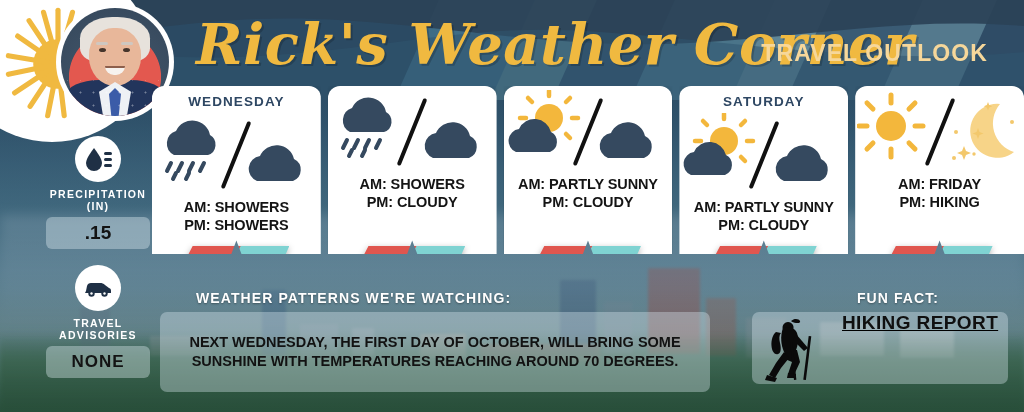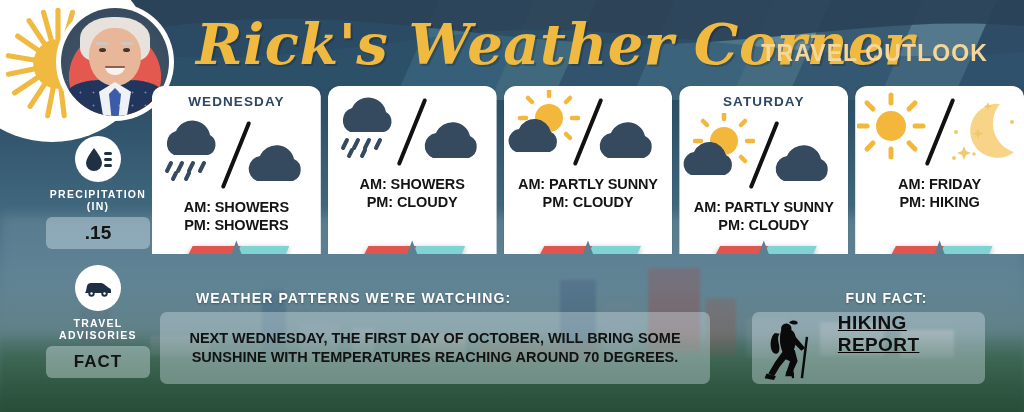--- a/index.html
+++ b/index.html
@@ -156,29 +156,29 @@
   .side-value.small { font-size:17px; letter-spacing:1px; }
 
   
   .panel-head {
     font-size:14px; font-weight:700; letter-spacing:1.1px; color:#ffffff;
     text-shadow: 0 1px 2px rgba(0,0,0,.35);
     margin-left: 36px;
   }
   .patterns { position:absolute; left:160px; top:290px; width:550px; }
   .patterns .box {
-    margin-top:6px; height:72px; border-radius:7px;
+    margin-top:6px; height:80px; border-radius:7px;
     background: rgba(222,236,243,.36);
     display:flex; align-items:center; justify-content:center; padding:0 14px;
   }
   .patterns .box p {
     text-align:center; font-size:14.5px; font-weight:700; line-height:1.28;
     color:#121212;
   }
-  .funfact { position:absolute; left:752px; top:290px; width:233px; }
+  .funfact { position:absolute; left:752px; top:290px; width:256px; }
   .funfact .panel-head { text-align:center; }
   .funfact .box {
     margin-top:6px; height:72px; border-radius:7px;
     background: rgba(222,236,243,.36);
     display:flex; align-items:flex-start; gap:12px; padding-left:6px;text-decoration:underline;
   }
   .funfact .box span.txt {
     font-size:19px; font-weight:700; letter-spacing:.4px; color:#101010;
   }
 </style>
@@ -281,21 +281,21 @@
       <div class="circ-icon">
         <svg width="30" height="22" viewBox="0 0 30 22">
           <path d="M3 14 L4 9 C4.5 7 6 6 8 6 L17 6 C19 6 20.5 6.6 22 8 L26 11 C27.6 11.6 28 12.4 28 14 L28 16 L2 16 Z" fill="#1f3045"></path>
           <circle cx="8.5" cy="16.5" r="3.2" fill="#1f3045"></circle>
           <circle cx="21.5" cy="16.5" r="3.2" fill="#1f3045"></circle>
           <circle cx="8.5" cy="16.5" r="1.2" fill="#fff"></circle>
           <circle cx="21.5" cy="16.5" r="1.2" fill="#fff"></circle>
         </svg>
       </div>
       <div class="side-label">TRAVEL  ADVISORIES</div>
-      <div class="side-value small">FACT</div>
+      <div class="side-value small">NONE</div>
     </div>
   </div>
 
   <div class="cards">
 
     <div class="card">
       <div class="daylabel">WEDNESDAY</div>
       <div class="icon-row">
         <svg width="76" height="76" viewBox="0 0 76 76" style="left:4px; top:2px;">
           <path d="M18 42 a13 13 0 0 1 2-24 a18 18 0 0 1 34 4 a11 11 0 0 1 -2 20 Z" fill="#35495f"></path>

